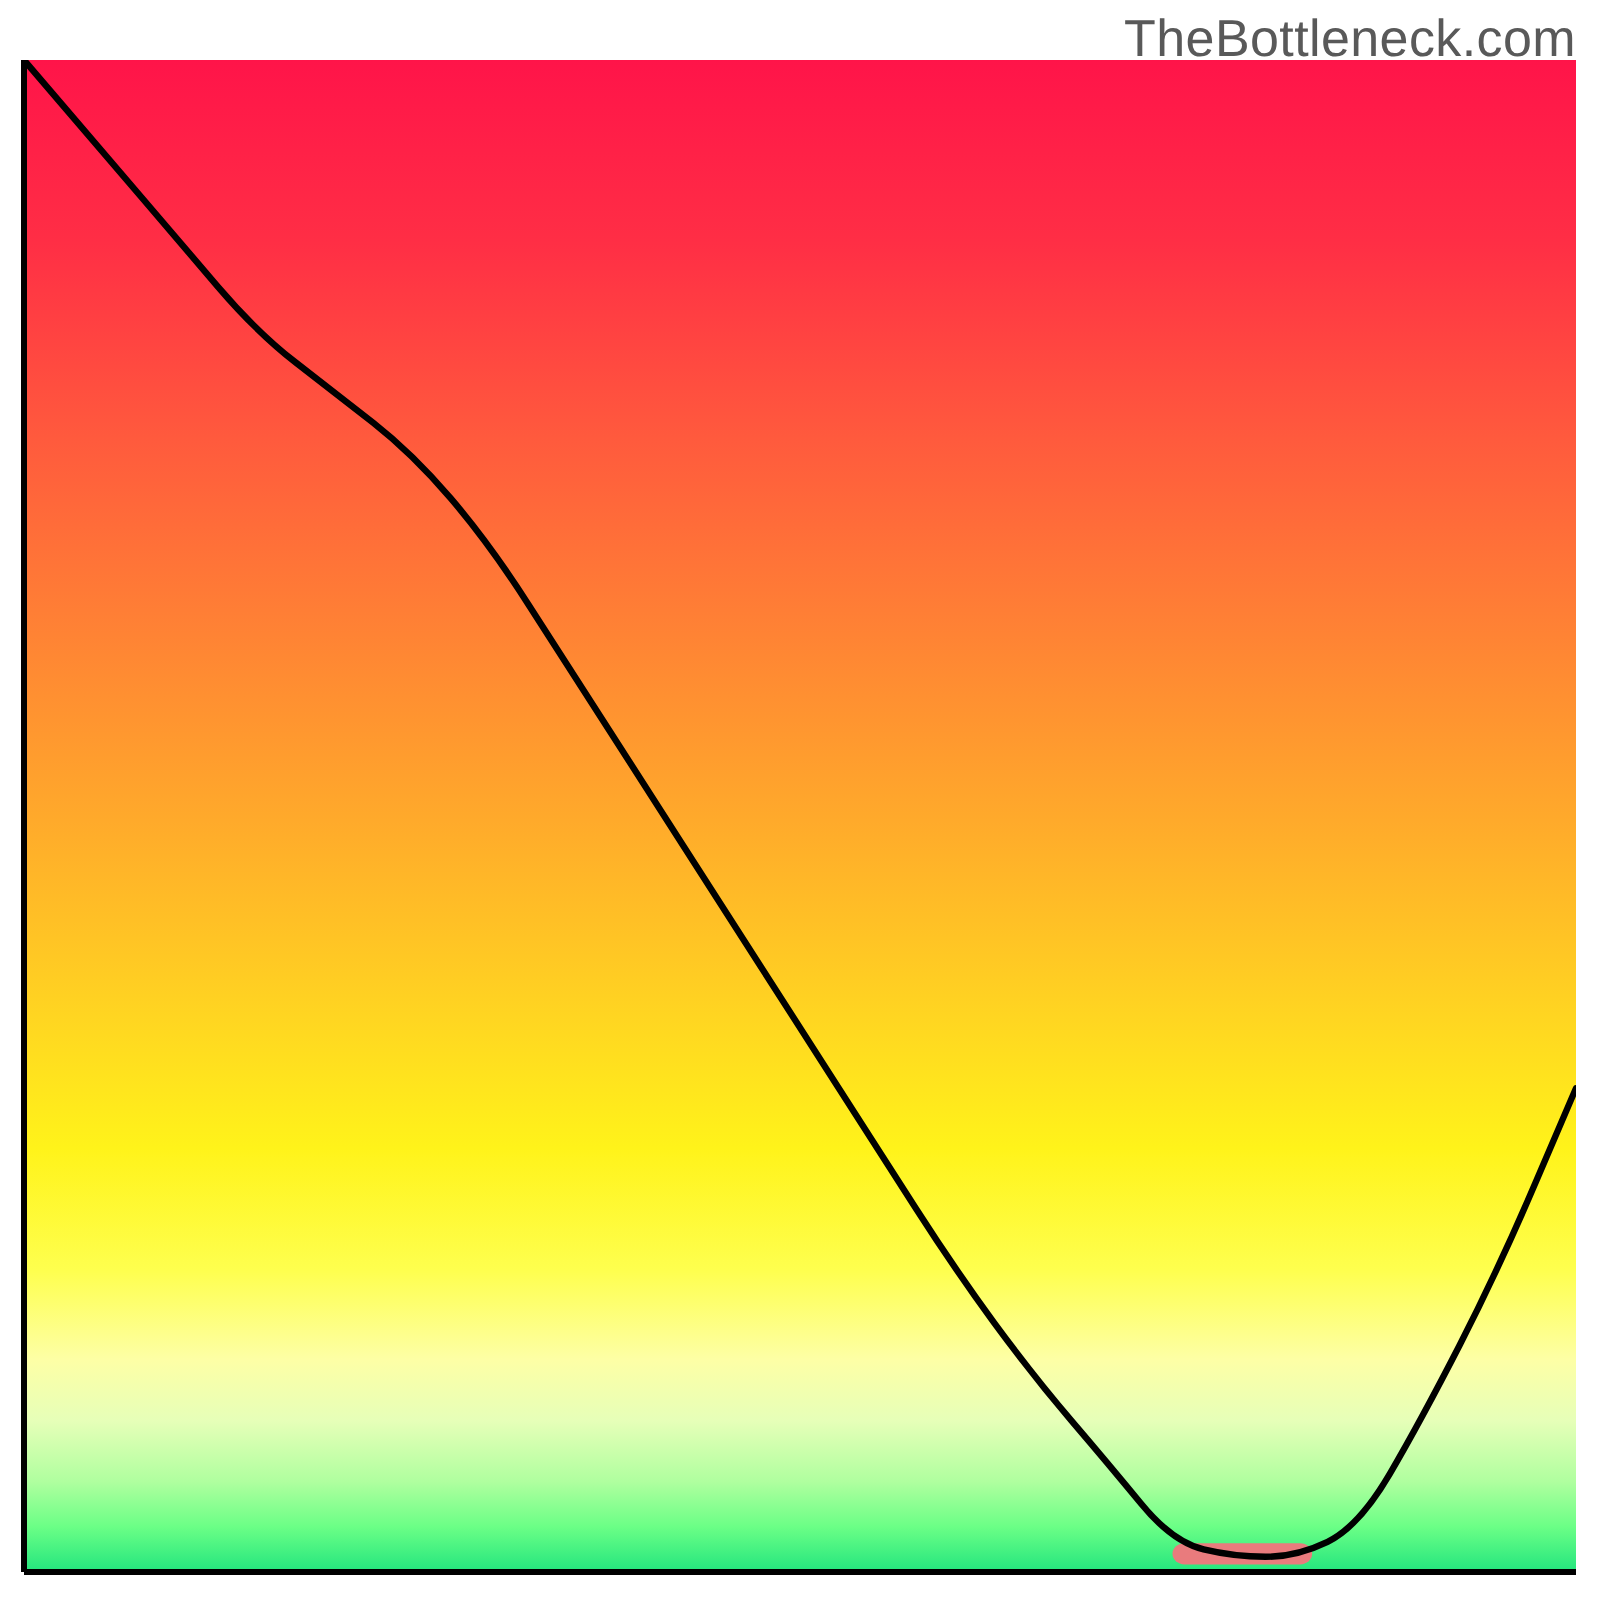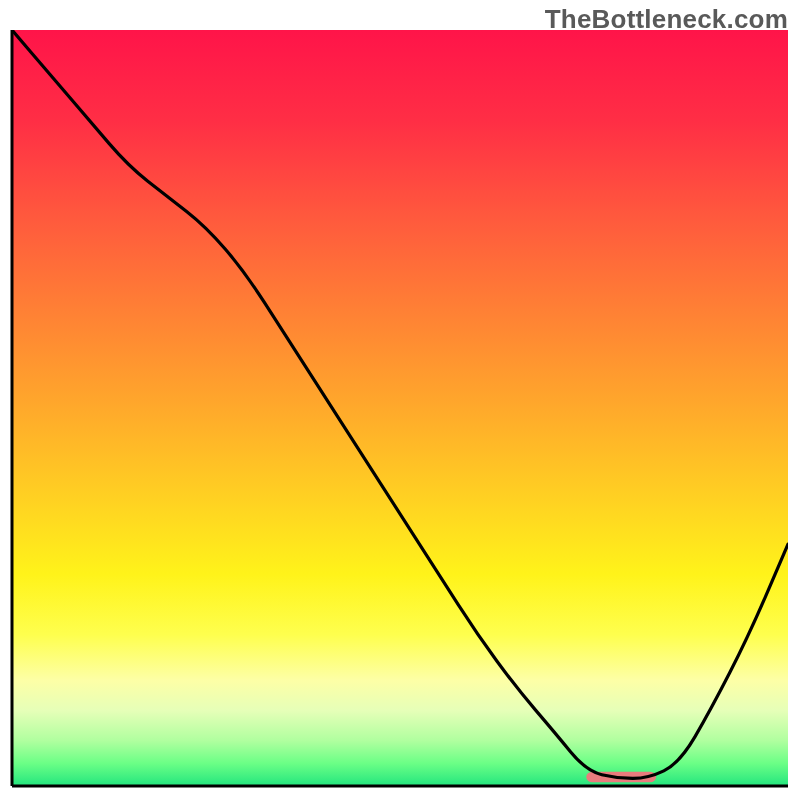--- a/index.html
+++ b/index.html
@@ -13,21 +13,21 @@
   .frame {
     position: relative;
     width: 800px;
     height: 800px;
   }
   .watermark {
     position: absolute;
     top: 4px;
     right: 12px;
     font-size: 26px;
-    font-weight: 700;
+    font-weight: 400;
     color: #595959;
     letter-spacing: 0.2px;
   }
   svg {
     display: block;
   }
 </style>
 </head>
 <body>
 

